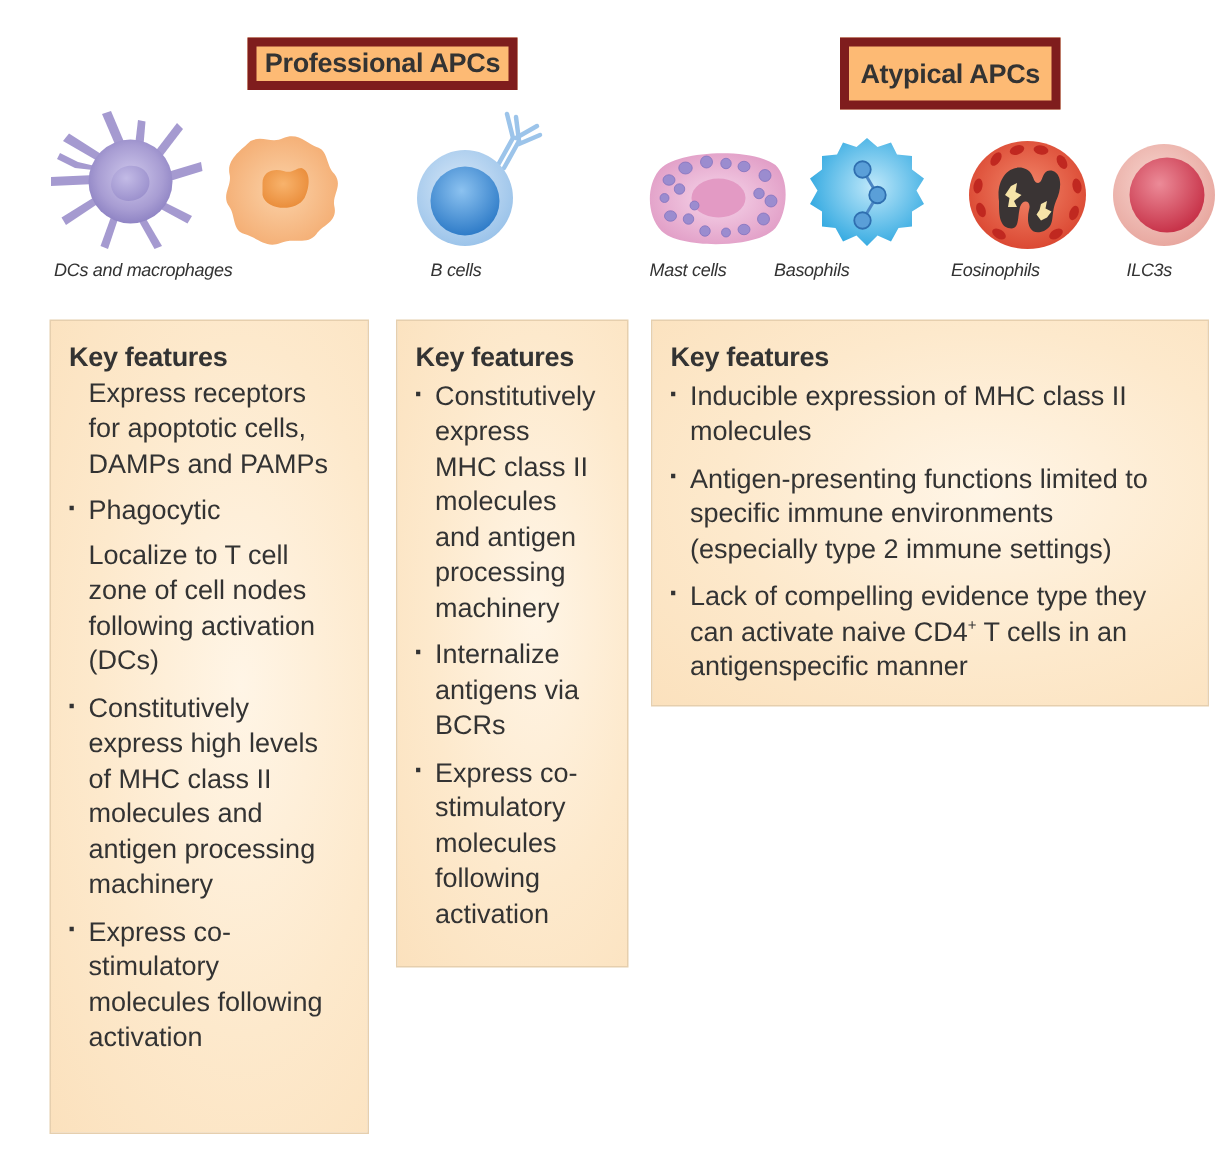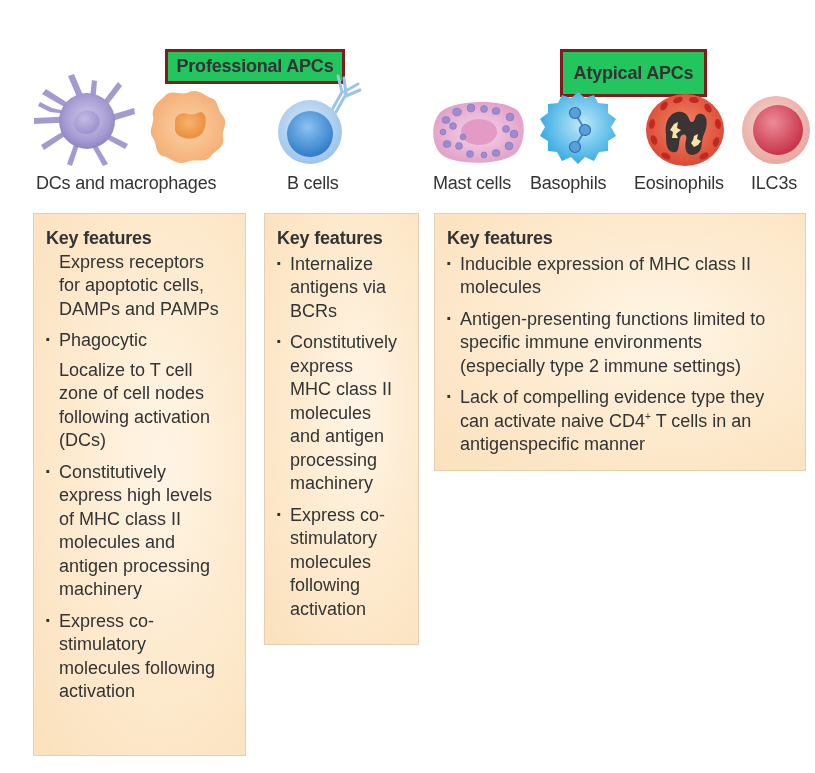--- a/index.html
+++ b/index.html
@@ -1,36 +1,35 @@
 <!DOCTYPE html>
 <html><head>
   <meta charset="utf-8">
   <style>
     * { box-sizing: border-box; margin: 0; padding: 0; }
     html, body { width: 815px; height: 773px; background: #ffffff; overflow: hidden; }
     body { position: relative; font-family: "Liberation Sans", "DejaVu Sans", sans-serif; color: #333333; }
 
     .group-header {
       position: absolute;
-      background: #22c55e;
-      border: 3px solid #7f1d1d;
+      background: #fdba74;
+      border: 6px solid #7f1d1d;
       font-weight: bold;
       font-size: 18px;
       color: #333;
       display: flex; align-items: center; justify-content: center;
       letter-spacing: -0.2px;
-      margin-top: 24px;
     }
     #hdr-pro { left: 165px; top: 25px; width: 180px; height: 35px; }
     #hdr-aty { left: 560px; top: 25px; width: 147px; height: 48px; }
 
     .cell-icon { position: absolute; }
     .cell-label {
-      position: absolute; top: 173px; font-size: 18px; color: #333;
-      white-space: nowrap; letter-spacing: -0.2px;
+      position: absolute; top: 173px; font-size: 12px; color: #333;
+      white-space: nowrap; letter-spacing: -0.2px; font-style: italic;
     }
 
     .feature-box {
       position: absolute;
       border: 1px solid #e6cfae;
       background: radial-gradient(ellipse at 60% 45%, #fff5e6 0%, #fde9cc 55%, #fbe1bd 100%);
       padding: 13px 24px 10px 12px;
       font-size: 18px;
       line-height: 23.5px;
       color: #333;
@@ -207,37 +206,37 @@
       <stop offset="100%" stop-color="#c8344a"></stop>
     </radialGradient>
   </defs>
   <circle cx="36" cy="38" r="34" fill="url(#io)"></circle>
   <circle cx="38" cy="38" r="25" fill="url(#ii)"></circle>
 </svg>
 
 <div class="cell-label" style="left:36px;">DCs and macrophages</div>
 <div class="cell-label" style="left:287px;">B cells</div>
 <div class="cell-label" style="left:433px;">Mast cells</div>
-<div class="cell-label" style="left:530px;text-align:right;">Basophils</div>
+<div class="cell-label" style="left:516px;text-align:right;">Basophils</div>
 <div class="cell-label" style="left:634px;">Eosinophils</div>
 <div class="cell-label" style="left:751px;">ILC3s</div>
 
 <div id="box-pro" class="feature-box">
   <div class="kf-title">Key features</div>
   <div class="item sub">Express receptors for apoptotic cells, DAMPs and PAMPs</div>
   <div class="item bullet">Phagocytic</div>
   <div class="item sub">Localize to T cell zone of cell nodes following activation (DCs)</div>
   <div class="item bullet">Constitutively express high levels of MHC class II molecules and antigen processing machinery</div>
   <div class="item bullet">Express co-stimulatory molecules following activation</div>
 </div>
 
 <div id="box-b" class="feature-box">
   <div class="kf-title">Key features</div>
+  <div class="item bullet">Constitutively express MHC class II molecules and antigen processing machinery</div>
   <div class="item bullet">Internalize antigens via BCRs</div>
-  <div class="item bullet">Constitutively express MHC class II molecules and antigen processing machinery</div>
   <div class="item bullet">Express co-stimulatory molecules following activation</div>
 </div>
 
 <div id="box-aty" class="feature-box">
   <div class="kf-title">Key features</div>
   <div class="item bullet">Inducible expression of MHC class II molecules</div>
   <div class="item bullet">Antigen-presenting functions limited to specific immune environments (especially type 2 immune settings)</div>
   <div class="item bullet"><span>Lack of compelling evidence type they can activate naive CD4</span><sup>+</sup><span> T cells in an antigenspecific manner</span></div>
 </div>
 

